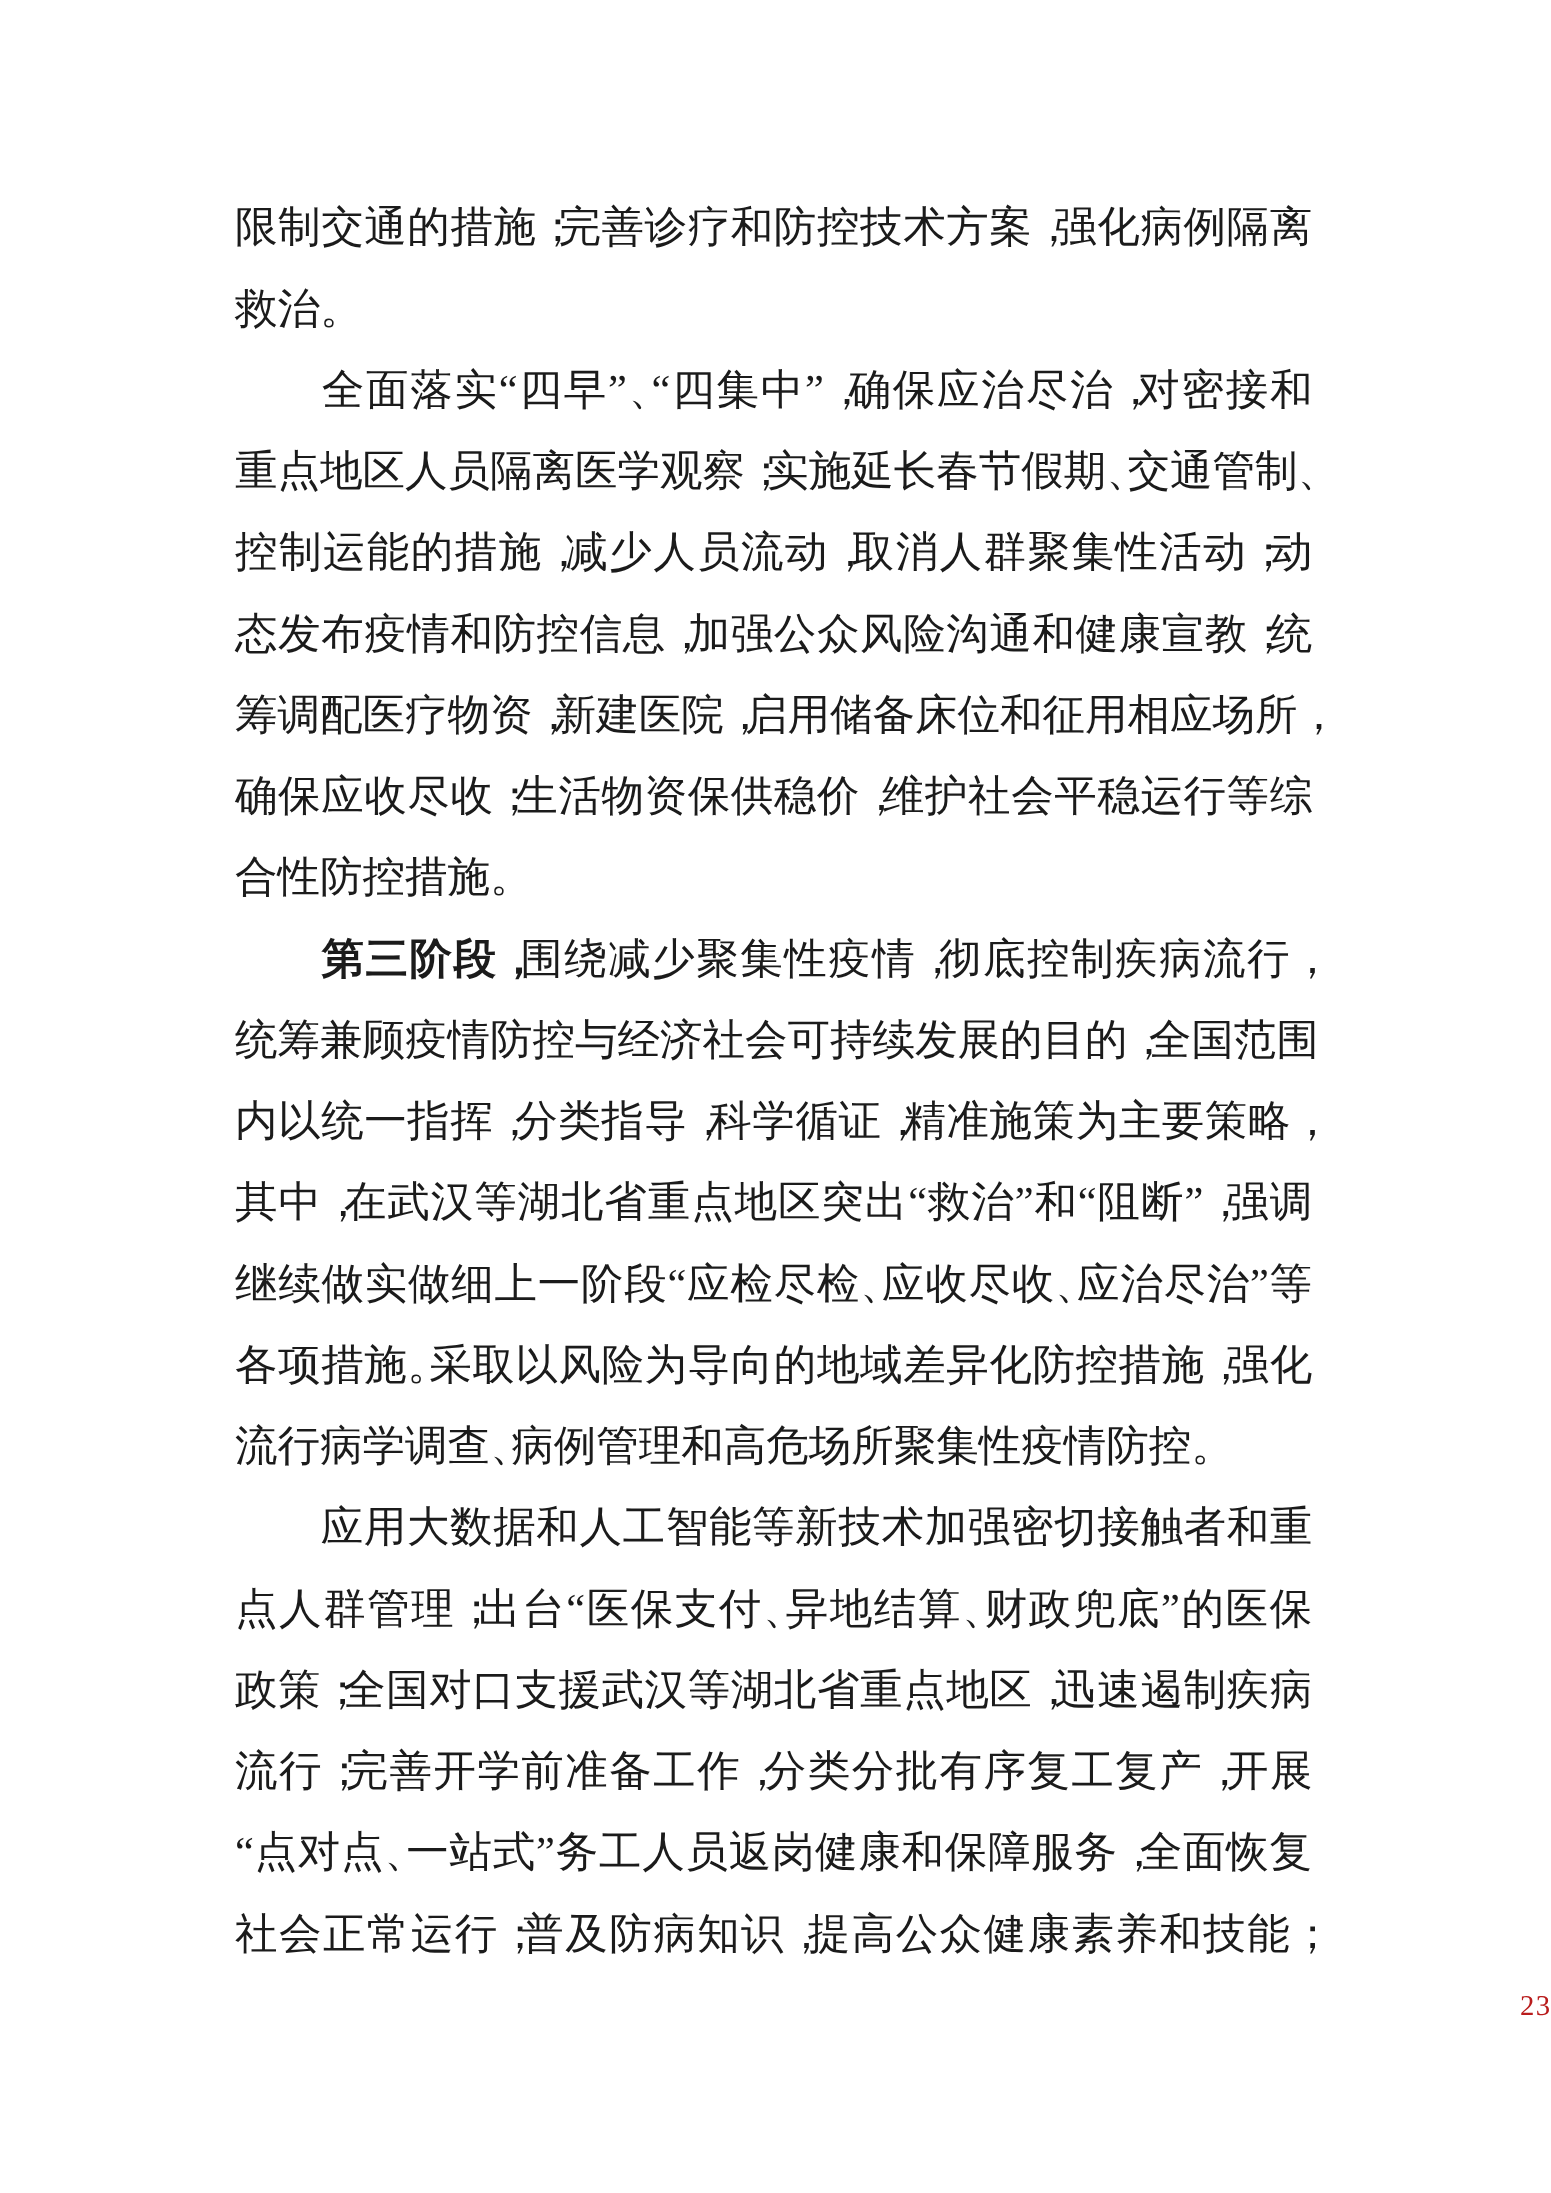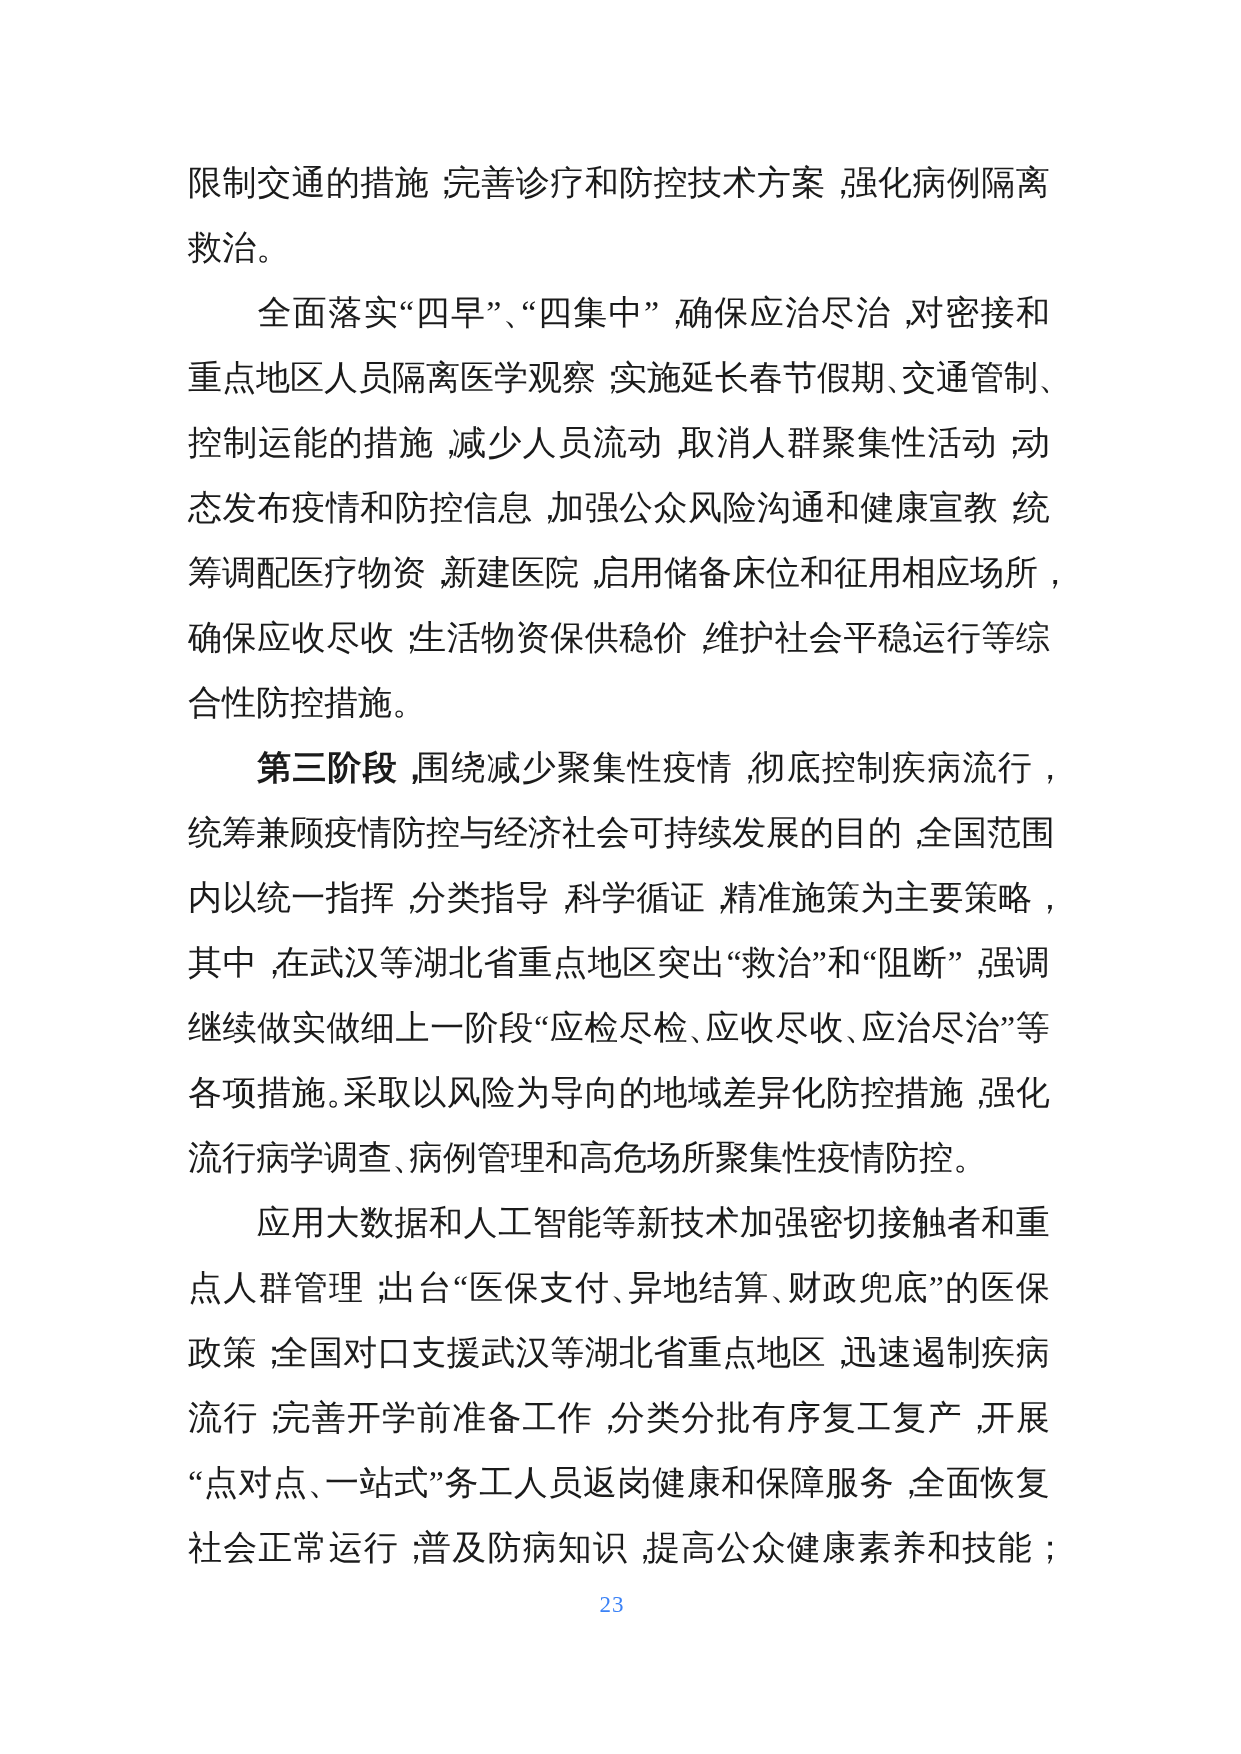--- a/index.html
+++ b/index.html
@@ -53,26 +53,26 @@
   }
   .indent {
     display: block;
     flex: 0 0 68px;
     width: 68px;
     height: 1px;
   }
   .page-number {
     position: absolute;
     left: 0;
-    right: 17px;
+    right: 0;
     top: 1592px;
-    text-align: center;
+    text-align: right;
     font-size: 23px;
     letter-spacing: 1px;
-    color: #3b82f6;
+    color: #b91c1c;
   }
 </style>
 </head>
 <body>
 
 <div class="page">
   <div class="text-block">
       <div class="paragraph">
         <div class="line justify"><span class="char">限</span><span class="char">制</span><span class="char">交</span><span class="char">通</span><span class="char">的</span><span class="char">措</span><span class="char">施</span><span class="char punct">；</span><span class="char">完</span><span class="char">善</span><span class="char">诊</span><span class="char">疗</span><span class="char">和</span><span class="char">防</span><span class="char">控</span><span class="char">技</span><span class="char">术</span><span class="char">方</span><span class="char">案</span><span class="char punct">，</span><span class="char">强</span><span class="char">化</span><span class="char">病</span><span class="char">例</span><span class="char">隔</span><span class="char">离</span></div>
         <div class="line"><span class="char">救</span><span class="char">治</span><span class="char punct">。</span></div>

